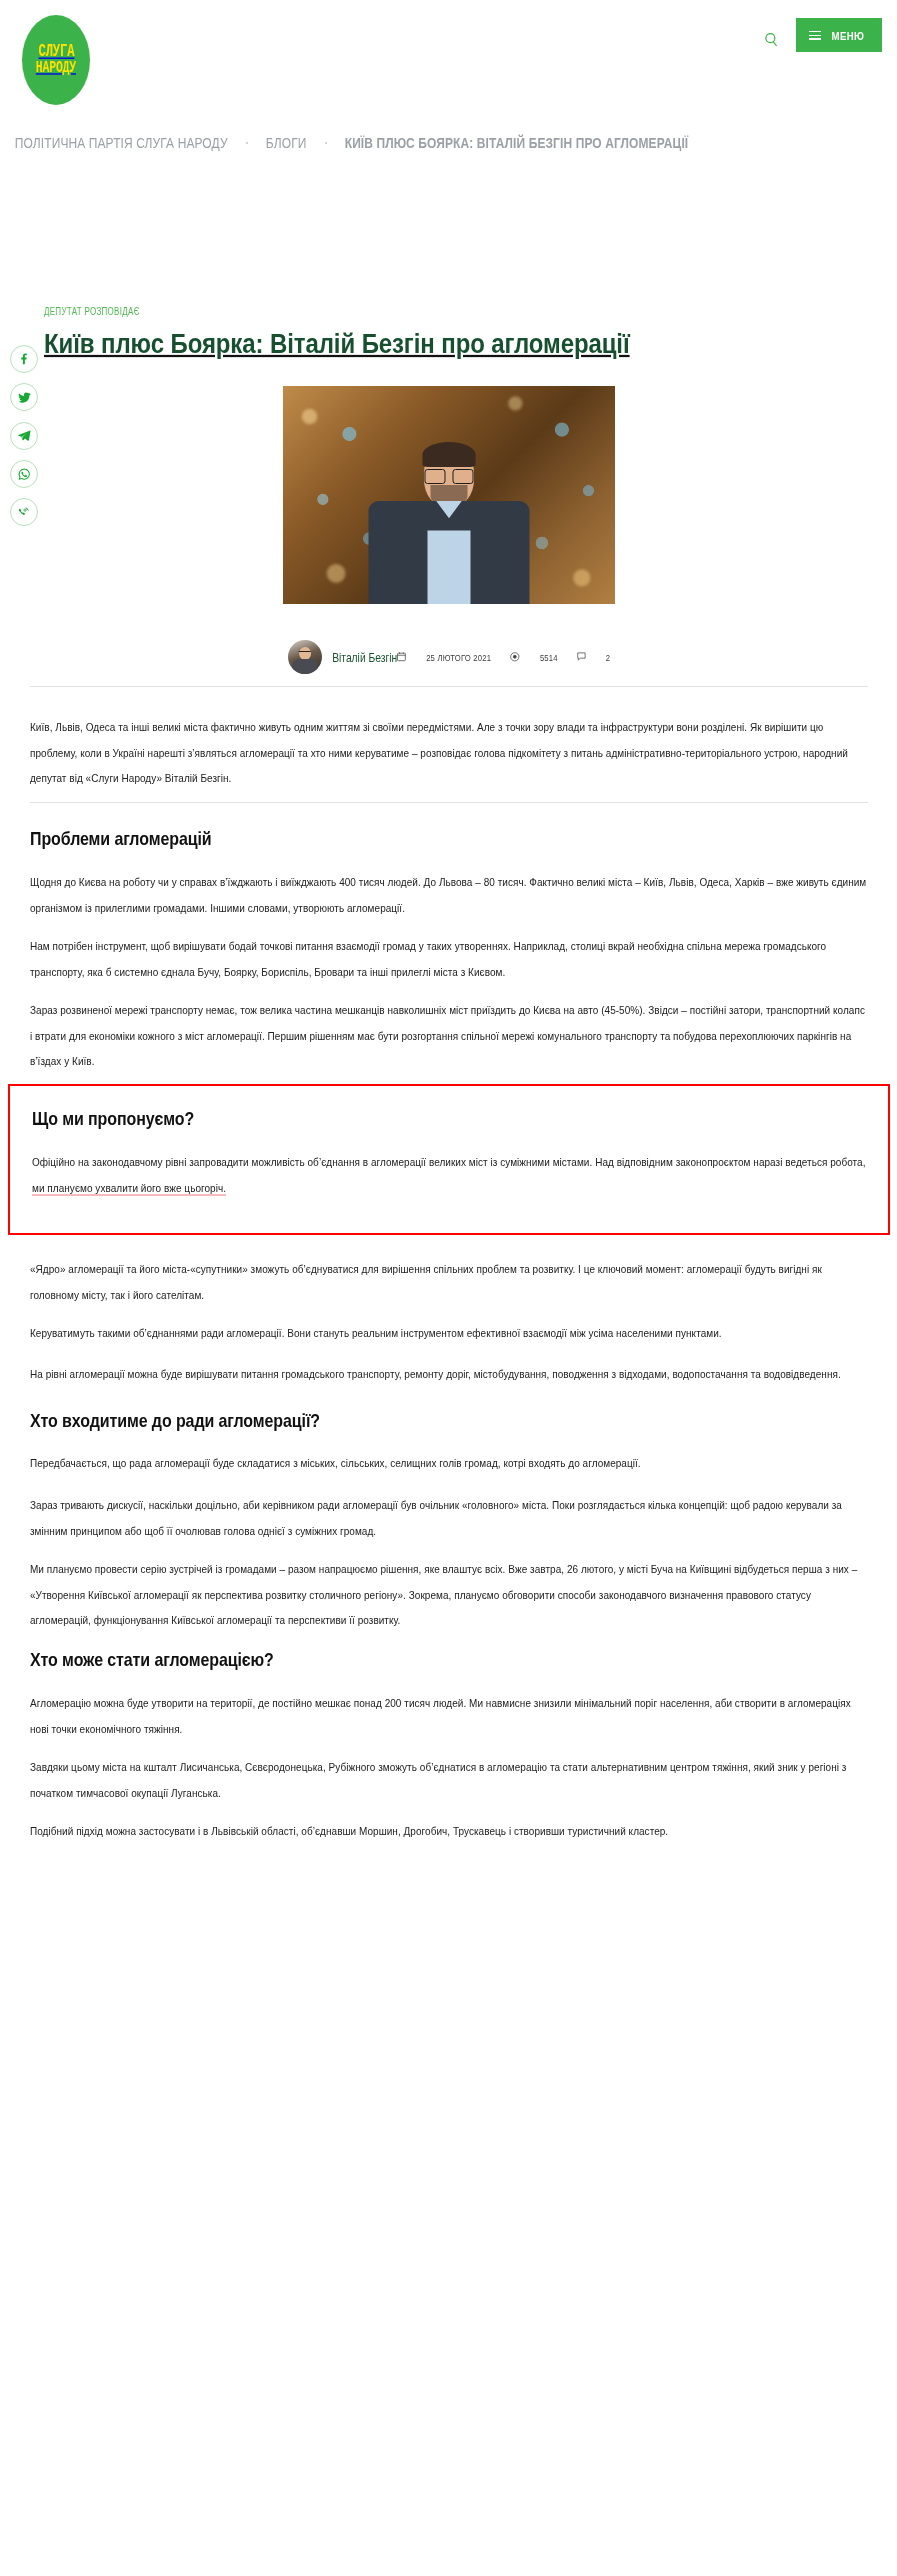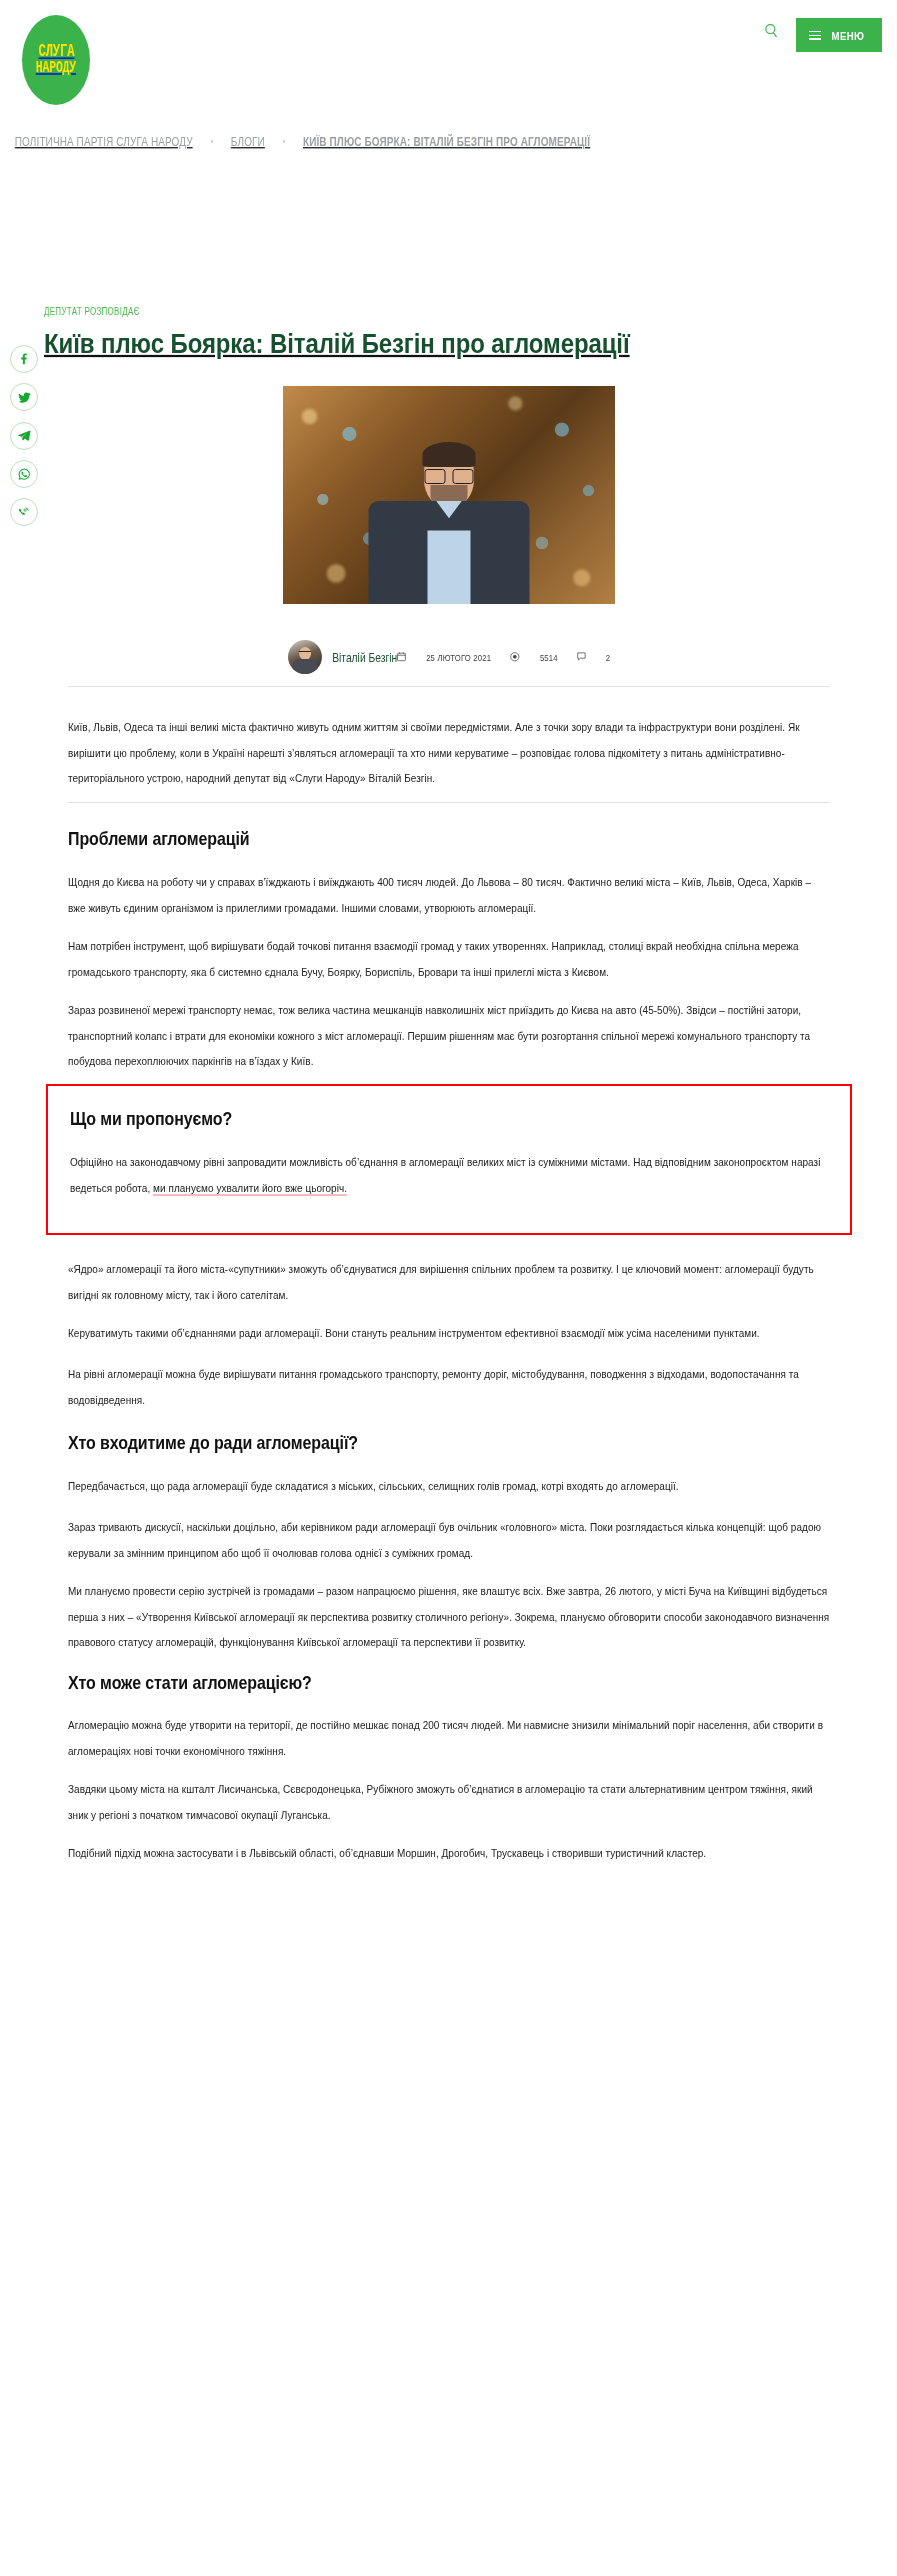--- a/index.html
+++ b/index.html
@@ -51,21 +51,21 @@
     margin: 2.2px 0;
     text-align: center;
   }
   .logo-line.small { font-size: 12.5px; }
 
   .header-right {
     position: absolute;
     right: 16px;
     top: 18.4px;
     display: flex;
-    align-items: flex-start;
+    align-items: flex-end;
     gap: 11.8px;
   }
 
   .search-btn {
     width: 25px;
     height: 25px;
     display: flex;
     align-items: center;
     justify-content: center;
     background: none;
@@ -103,23 +103,22 @@
   .menu-label { transform: scaleY(1.2); }
 
   
   .breadcrumb {
     position: absolute;
     left: 14.8px;
     top: 136px;
     display: flex;
     align-items: center;
     gap: 18px;
-    font-size: 10px;
+    font-size: 12px;
     letter-spacing: 0.1px;
-    text-decoration: underline;
   }
   .breadcrumb a, .breadcrumb span.crumb {
     color: #9aa0a6;
     text-decoration: none;
     text-transform: uppercase;
     transform: scaleY(1.25);
     display: inline-block;
     white-space: nowrap;
   }
   .breadcrumb .crumb-current { color: #3cb34a; font-weight: 700; }
@@ -344,21 +343,21 @@
   .meta-item { display: flex; align-items: center; gap: 20px; }
   .meta-item span.val {
     text-transform: uppercase;
     transform: scaleY(1.25);
     display: inline-block;
   }
   .meta-item svg { display: block; stroke: #444; fill: none; }
 
   
   .article-body {
-    padding: 0 68px;
+    padding: 0 30px;
     margin-top: 7.4px;
   }
   .divider {
     border: none;
     border-top: 0.7px solid #e2e2e2;
     margin: 10.3px 0 28px 0;
   }
   .lead, .para {
     color: #212121;
     font-size: 10px;

